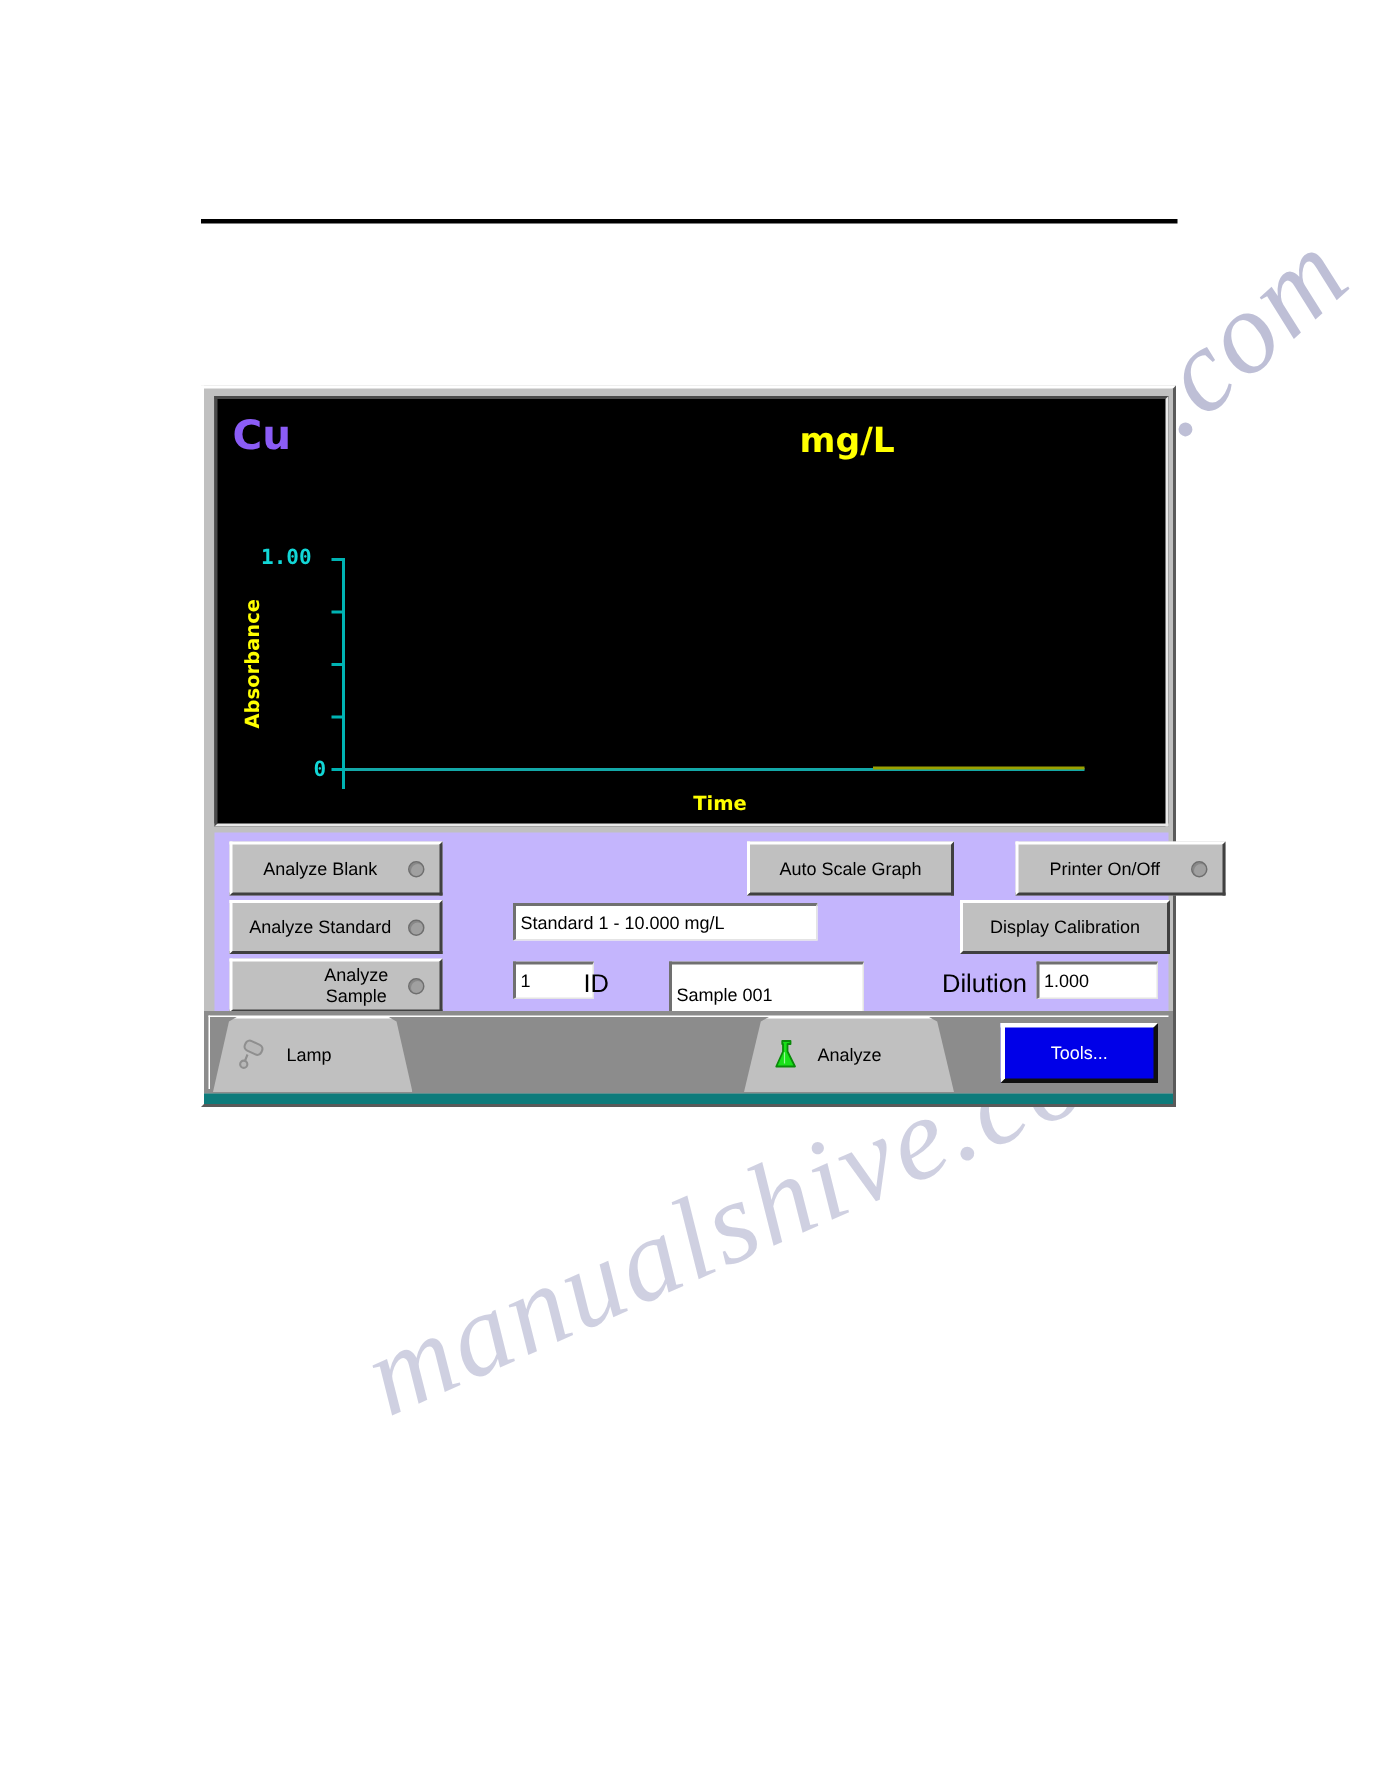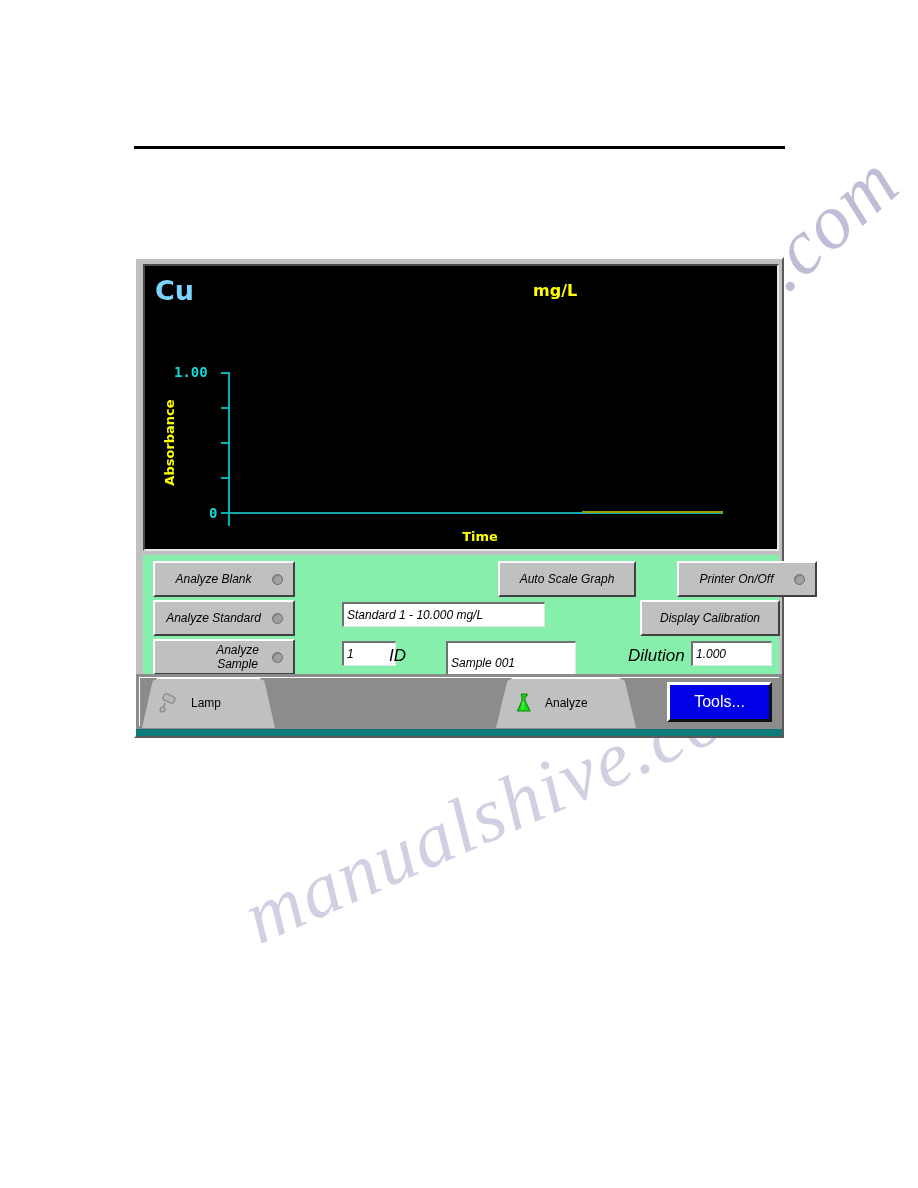--- a/index.html
+++ b/index.html
@@ -53,21 +53,21 @@
     border-right: 2px solid #e8e8e8;
     border-bottom: 2px solid #e8e8e8;
     box-sizing: border-box;
     overflow: hidden;
   }
 
   #element-label {
     position: absolute;
     left: 10px;
     top: 11px;
-    color: #7dd3fc;
+    color: #8b5cf6;
     font-size: 27px;
     font-weight: bold;
     font-family: "DejaVu Sans", sans-serif;
     letter-spacing: 0px;
     line-height: 1;
   }
 
   #reading-value {
     position: absolute;
     left: 245px;
@@ -78,21 +78,21 @@
     font-family: "DejaVu Sans", sans-serif;
     line-height: 1;
     letter-spacing: -1px;
   }
 
   #reading-units {
     position: absolute;
     left: 388px;
     top: 17px;
     color: #ffff00;
-    font-size: 16px;
+    font-size: 23px;
     font-weight: bold;
     font-family: "DejaVu Sans", sans-serif;
     line-height: 1;
   }
 
   
   #y-axis-line {
     position: absolute;
     left: 83px;
     top: 106px;
@@ -186,22 +186,21 @@
     background: #9aa000;
   }
 
   
   #control-panel {
     position: absolute;
     left: 7px;
     top: 296px;
     width: 636px;
     height: 119px;
-    background: #86efac;
-    font-style: italic;
+    background: #c4b5fd;
   }
 
   .win-btn {
     position: absolute;
     background: #c0c0c0;
     border-top: 2px solid #ffffff;
     border-left: 2px solid #ffffff;
     border-right: 2px solid #404040;
     border-bottom: 2px solid #404040;
     box-sizing: border-box;
@@ -336,21 +335,21 @@
     width: 105px;
     height: 40px;
     background: #0000e8;
     border-top: 3px solid #ffffff;
     border-left: 3px solid #ffffff;
     border-right: 3px solid #101010;
     border-bottom: 3px solid #101010;
     box-sizing: border-box;
     color: #ffffff;
     font-family: "Liberation Sans", sans-serif;
-    font-size: 16px;
+    font-size: 12px;
     display: flex;
     align-items: center;
     justify-content: center;
     cursor: default;
   }
 
   #bottom-strip {
     position: absolute;
     left: 0px;
     top: 470px;

